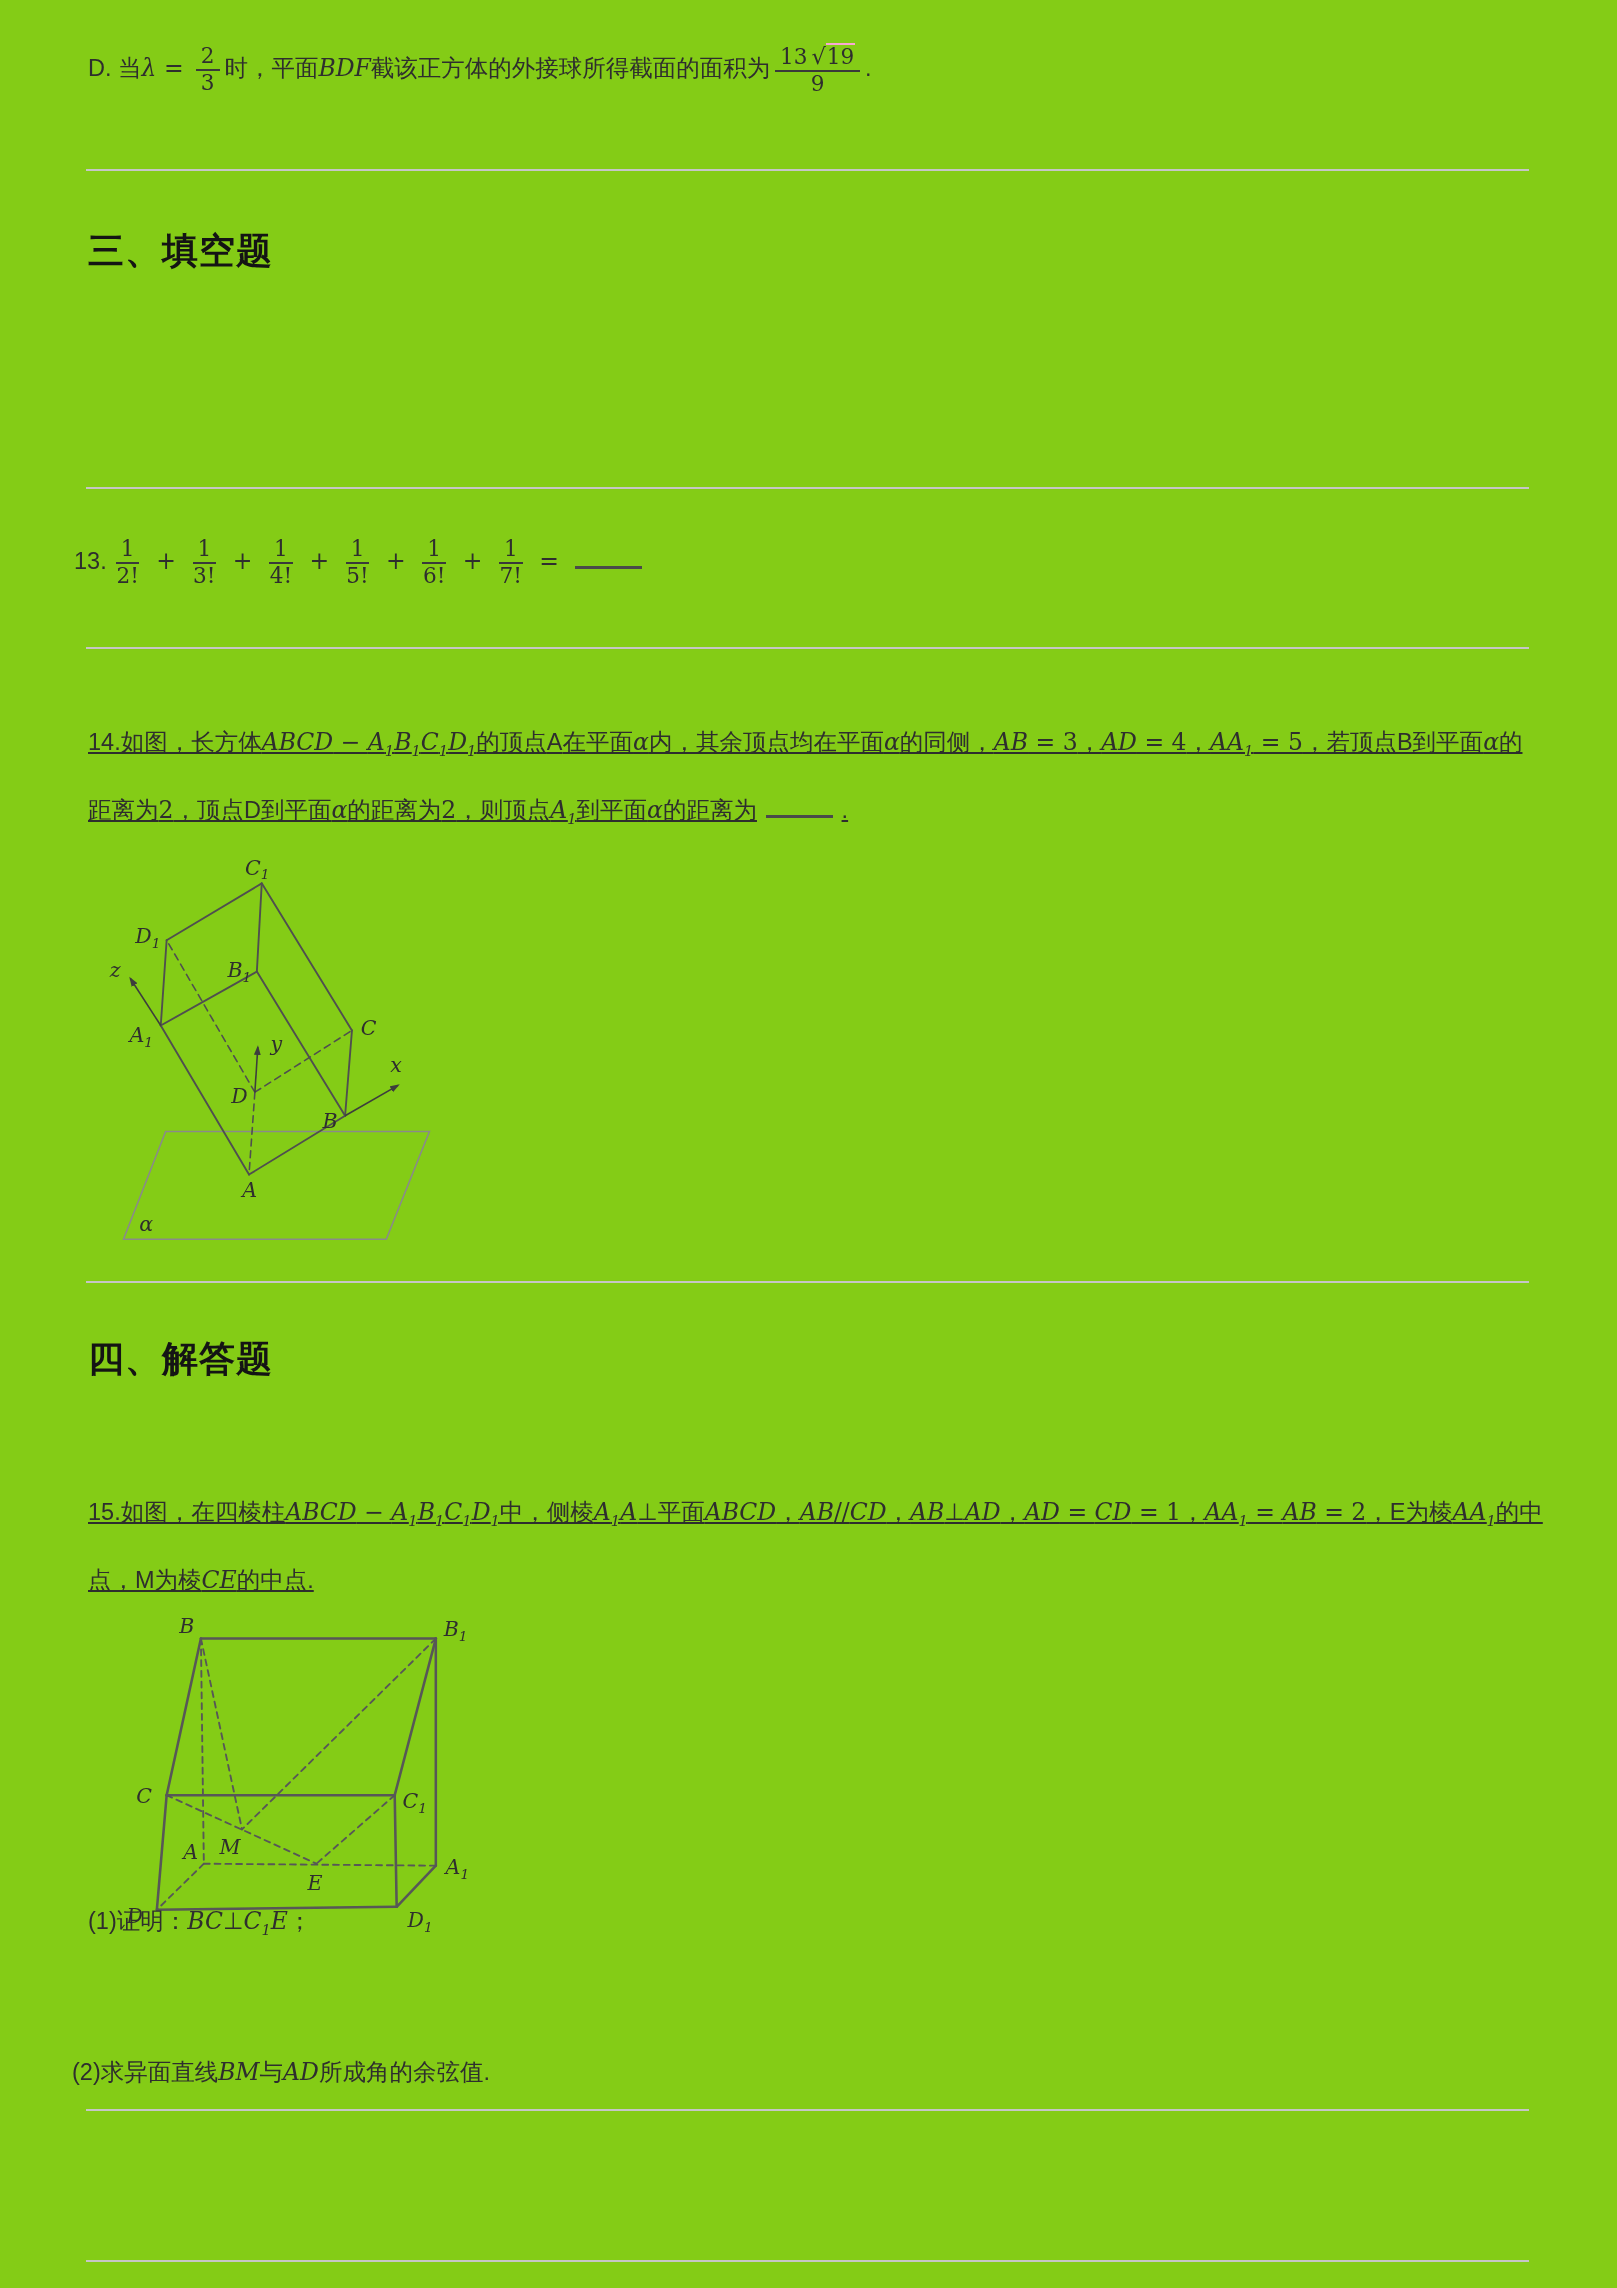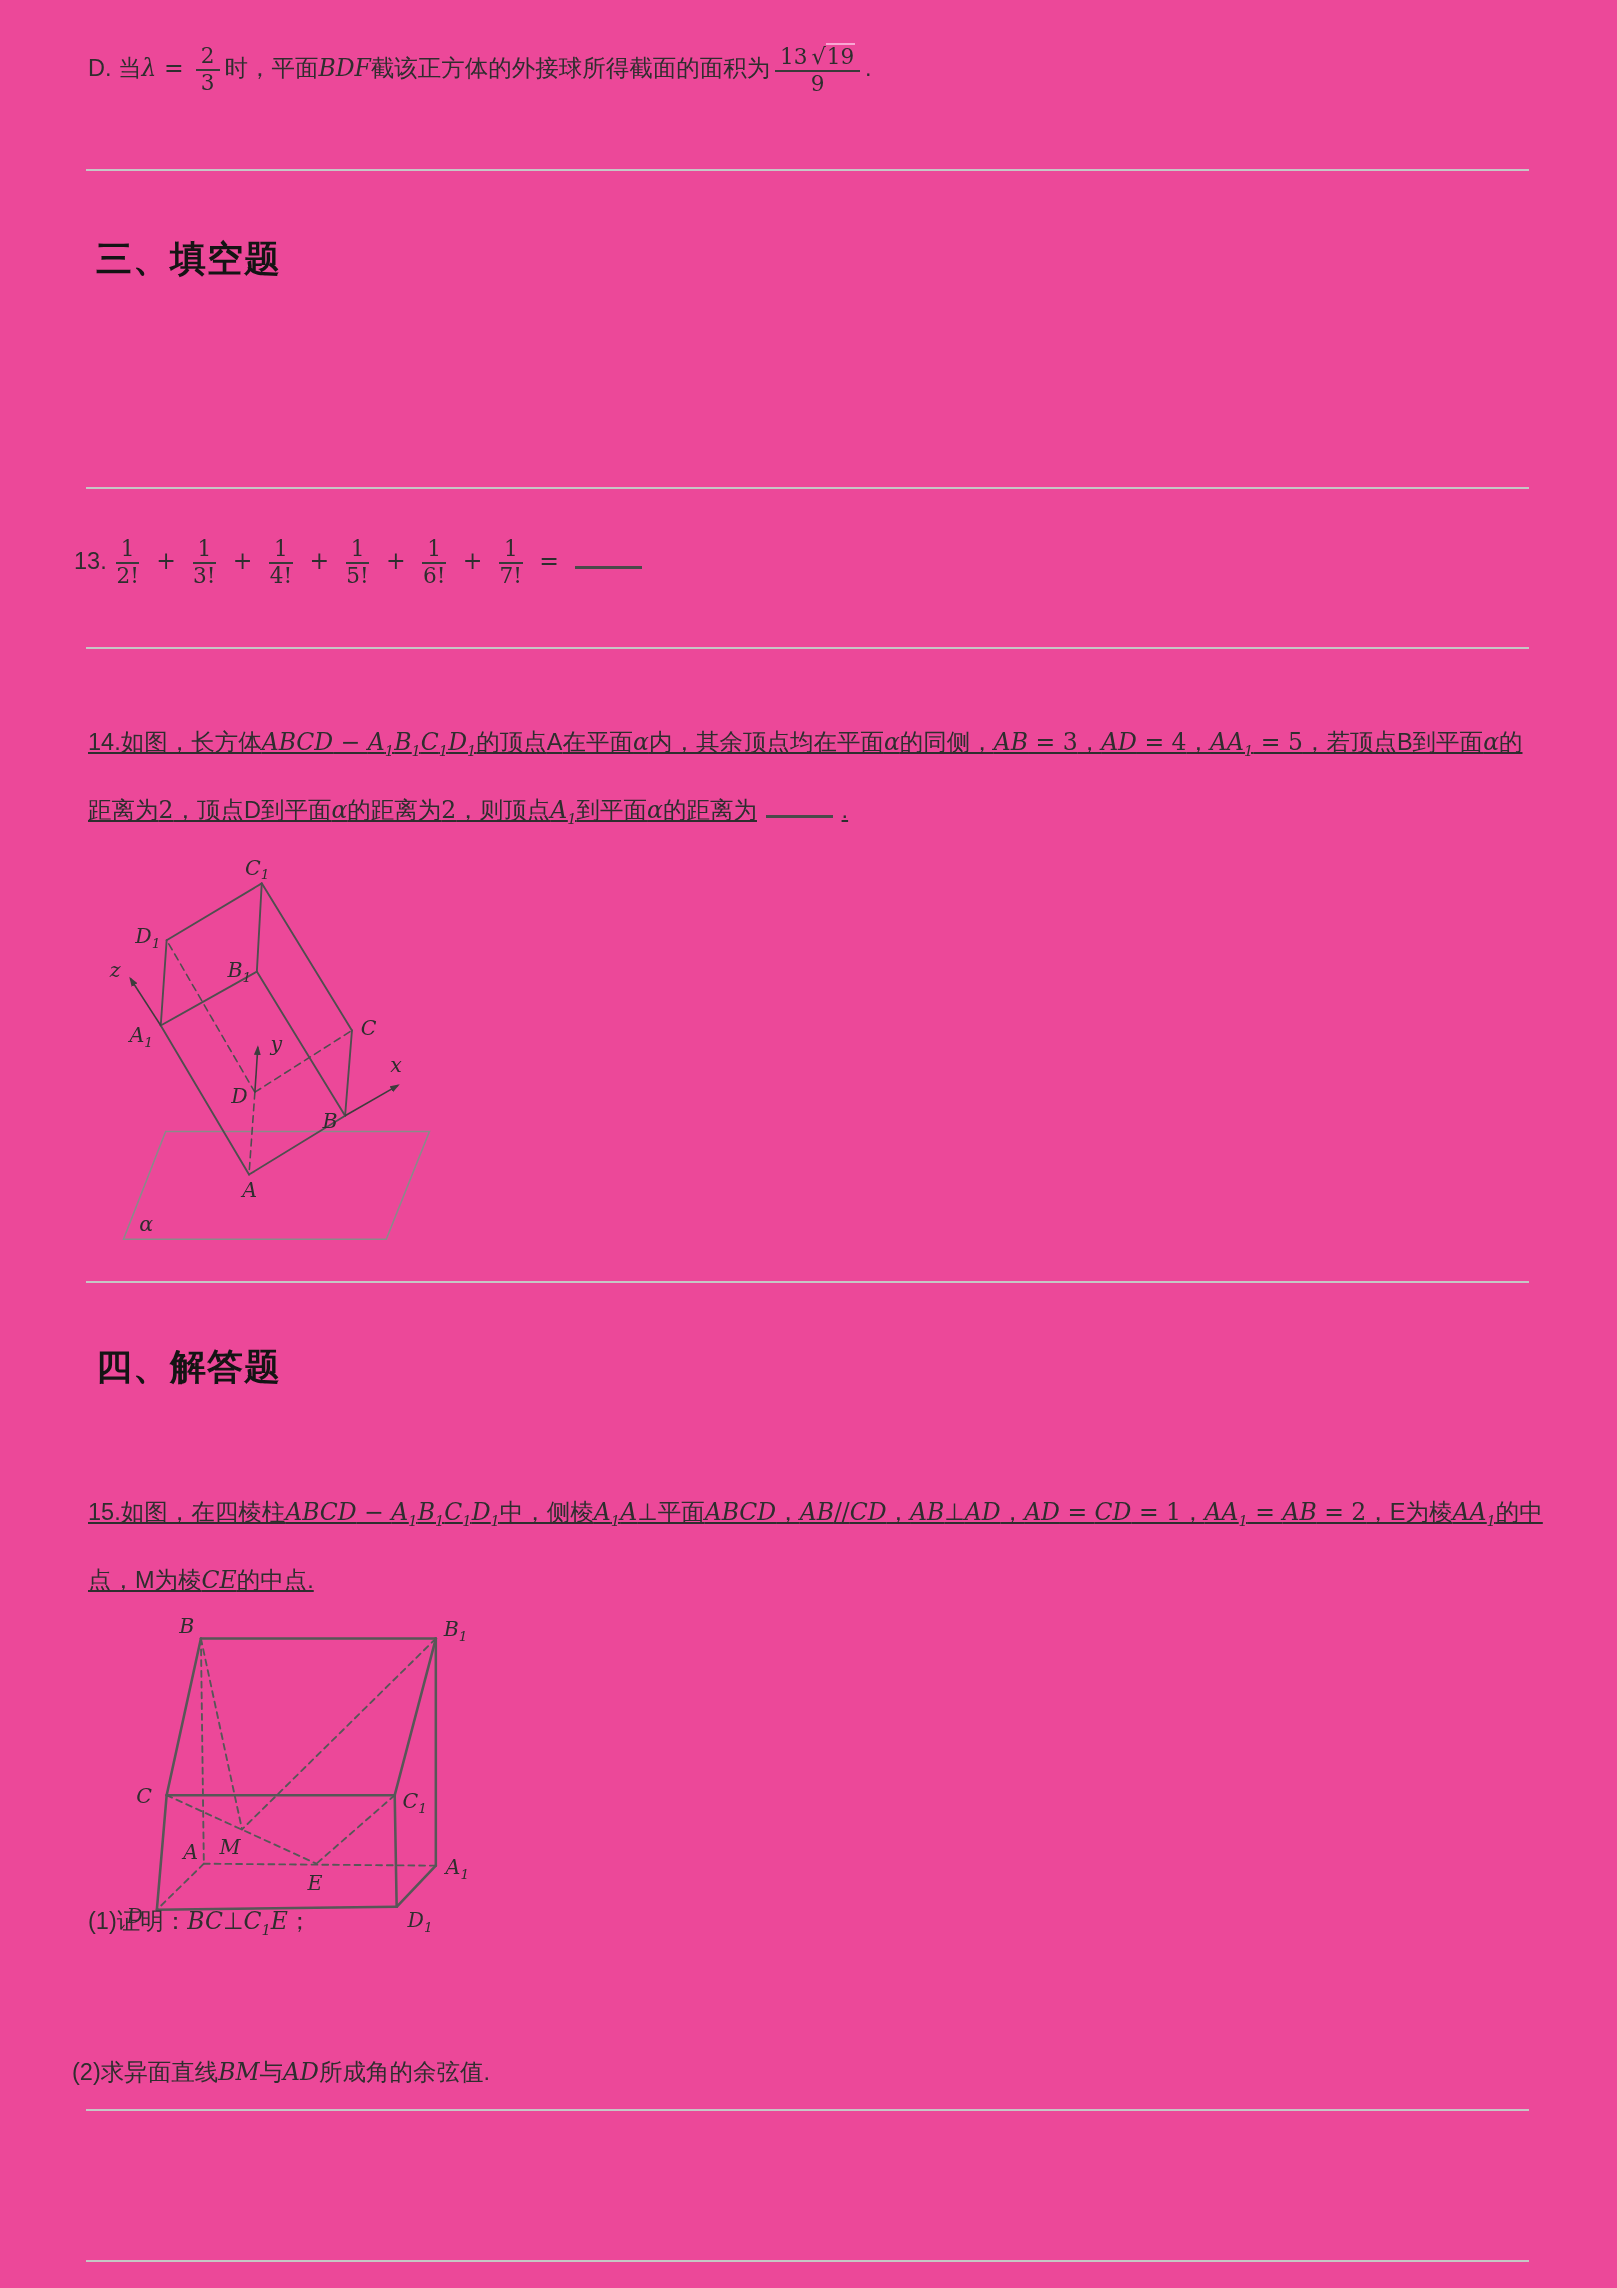--- a/index.html
+++ b/index.html
@@ -1,21 +1,21 @@
 <!DOCTYPE html>
 <html><head>
 <meta charset="utf-8">
 <style>
   html,body{margin:0;padding:0;background:#fff;}
-  .page{position:relative;width:1617px;height:2289px;background:#ec4899;
+  .page{position:relative;width:1617px;height:2289px;background:#84cc16;
         font-family:"Liberation Sans","DejaVu Sans",sans-serif;color:#2e2e2e;overflow:hidden;}
   .block{position:absolute;font-size:23.5px;line-height:1.7;white-space:nowrap;}
   .para{white-space:normal;line-height:2.9;text-decoration:underline;}
   .divider{position:absolute;left:86px;width:1443px;height:2px;background:#c6c6c6;}
-  .sec{position:absolute;left:88px;margin:8px;font-size:36px;font-weight:bold;color:#141414;letter-spacing:1px;}
+  .sec{position:absolute;left:88px;margin:0;font-size:36px;font-weight:bold;color:#141414;letter-spacing:1px;}
   .t{}
   .mv{font-family:"DejaVu Serif","Liberation Serif",serif;font-style:italic;}
   .mn{font-family:"DejaVu Serif","Liberation Serif",serif;}
   .msub{font-family:"DejaVu Serif","Liberation Serif",serif;font-style:italic;
         font-size:14.7px;vertical-align:-5.9px;}
   .blank{display:inline-block;width:67px;height:2.9px;background:#4a4a4a;
          vertical-align:baseline;margin:0 8.8px;}
   .frac{display:inline-flex;flex-direction:column;align-items:center;vertical-align:middle;
         font-family:"DejaVu Serif","Liberation Serif",serif;margin:0 4.9px;line-height:1.15;font-size:21.6px;}
   .fnum{border-bottom:2px solid #3a3a3a;padding:0 4.9px;display:flex;align-items:baseline;}

